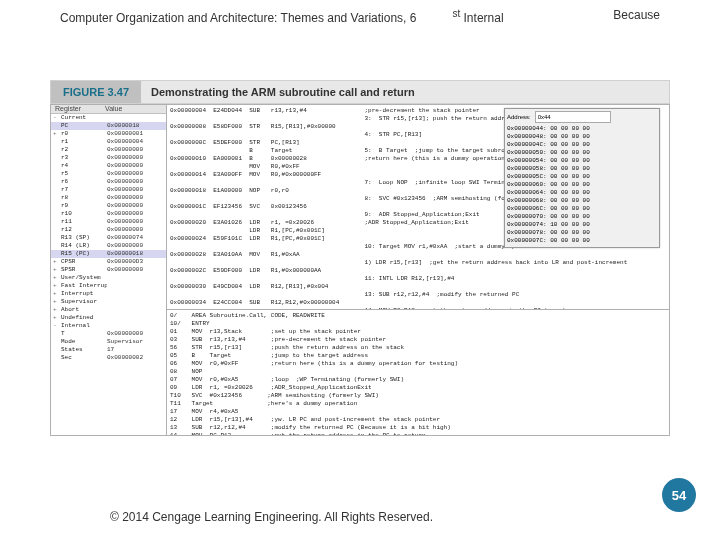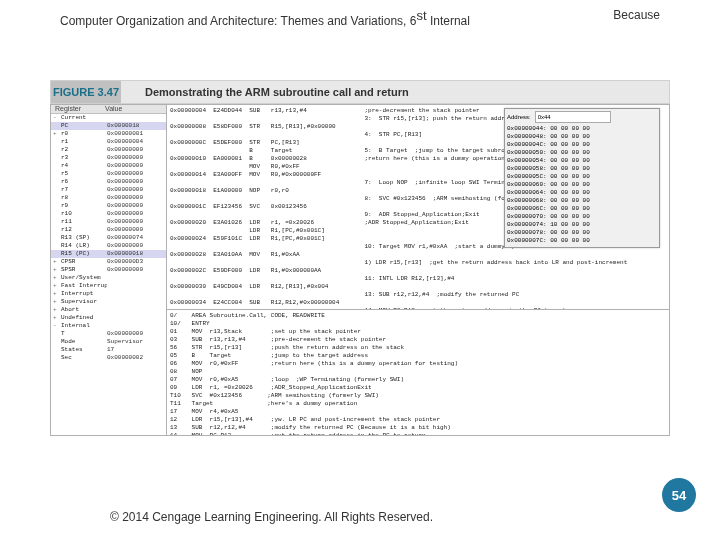--- a/index.html
+++ b/index.html
@@ -15,48 +15,48 @@
   .header {
     position: absolute;
     top: 8px;
     left: 60px;
     right: 60px;
     display: flex;
     justify-content: space-between;
     font-size: 12px;
     color: #333;
   }
-  .header .title sup { font-size: 13px; }
+  .header .title sup { font-size: 10px; margin-left: 36px; }
   .figure-wrap {
     position: absolute;
     top: 80px;
     left: 50px;
     width: 620px;
   }
   .figure-bar {
     background: #e8e8e8;
     border: 1px solid #d0d0d0;
     display: flex;
     align-items: center;
     font-size: 11px;
     height: 22px;
   }
   .figure-badge {
     background: #c0c0c0;
     color: #1a6f8a;
     font-weight: bold;
     font-size: 11px;
-    padding: 0 2px;
+    padding: 0 12px;
     height: 100%;
     display: flex;
     align-items: center;
     white-space: nowrap;
   }
   .figure-title {
-    padding-left: 24px;
+    padding-left: 10px;
     font-weight: bold;
     color: #333;
   }
   .debugger {
     border: 1px solid #b0b0b0;
     background: #f4f4f4;
     font-family: "Courier New", monospace;
     font-size: 6px;
     line-height: 8px;
     color: #222;

